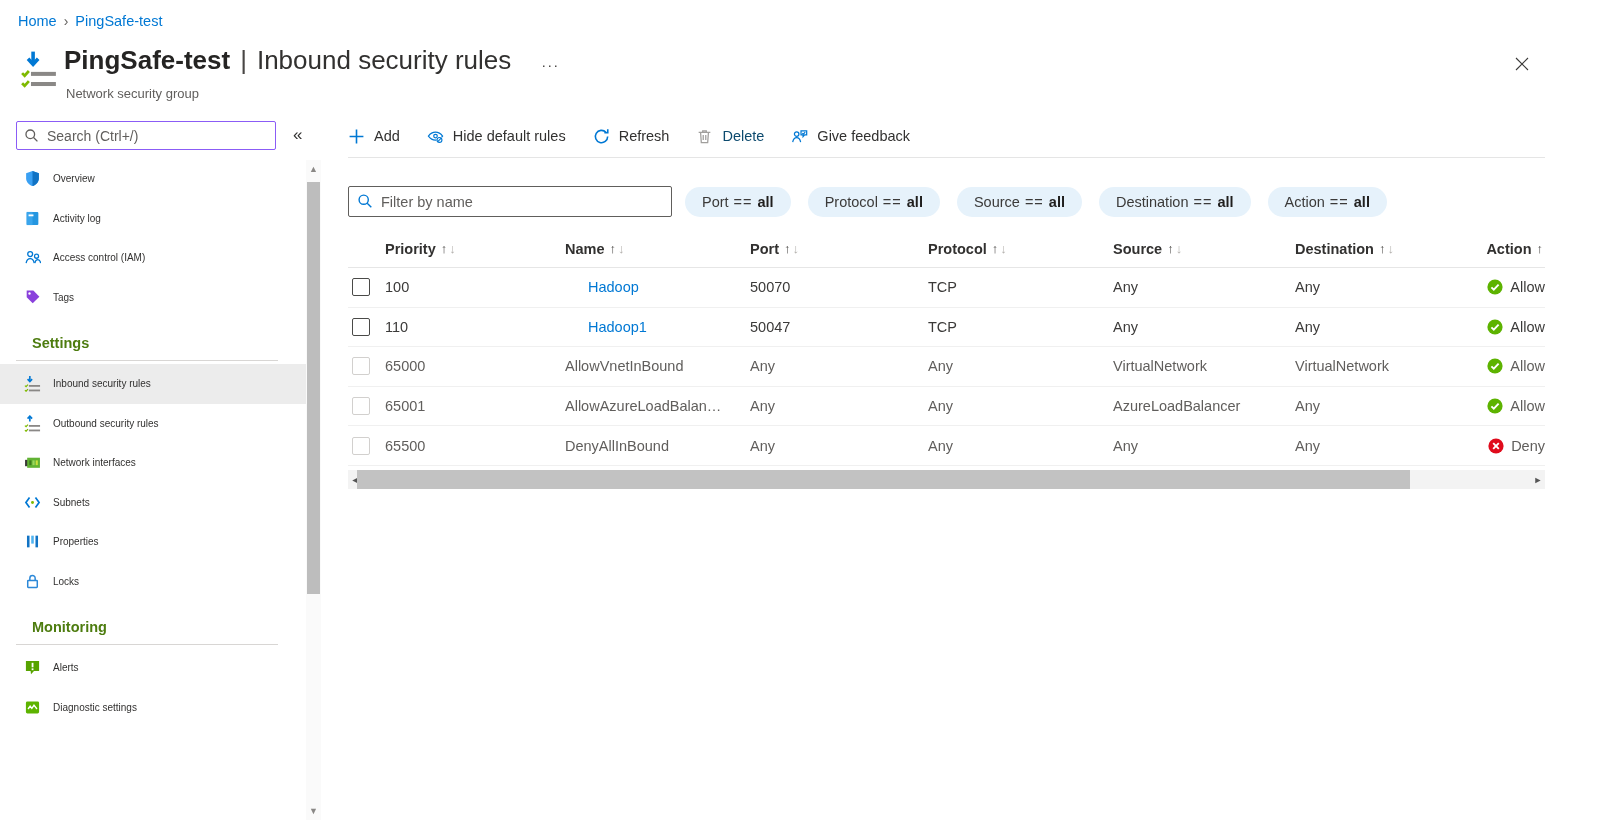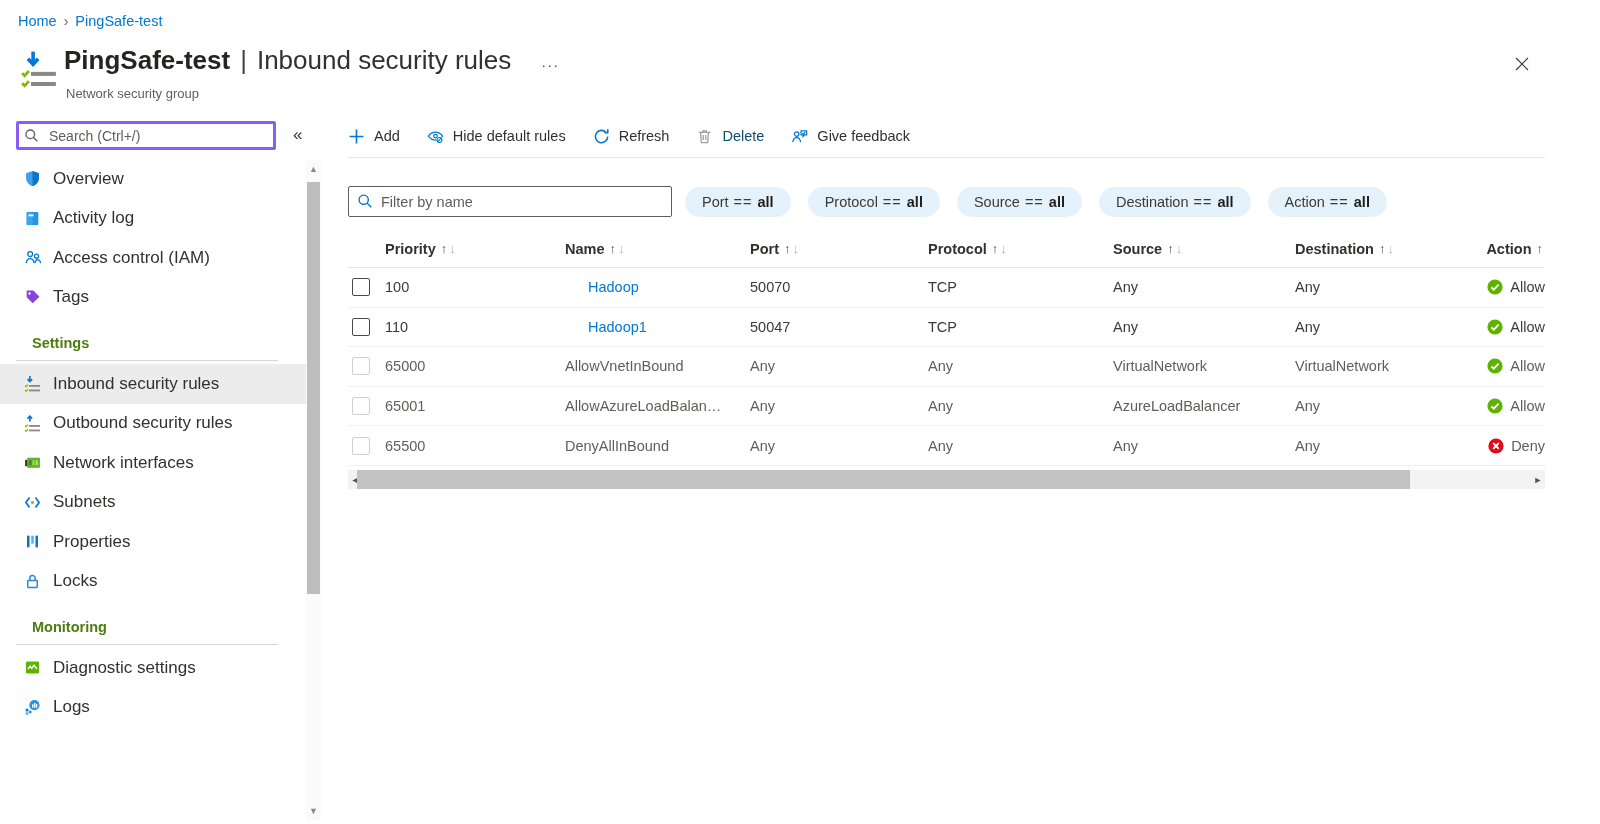--- a/index.html
+++ b/index.html
@@ -17,29 +17,29 @@
   .res-name { font-weight:700; color:#252423; }
   .title-sep { margin:0 10px; font-weight:300; color:#484644; }
   .page-part { font-weight:400; color:#323130; }
   .more-dots { margin-left:30px; font-size:15px; color:#484644; letter-spacing:1px; align-self:center; padding-top:8px; cursor:pointer; }
   .res-type { position:absolute; left:66px; top:86px; font-size:13px; color:#605e5c; }
   .close-btn { position:absolute; left:1508px; top:50px; width:28px; height:28px; cursor:pointer; display:flex; align-items:center; justify-content:center; }
 
   
   .sidebar { position:absolute; left:0; top:113px; bottom:0; width:324px; background:#fff; }
   .search-row { position:relative; height:46px; }
-  .side-search { position:absolute; left:16px; top:8px; width:260px; height:29px; border:3px solid #8b5cf6; border-radius:2px; padding:0 8px 0 30px; font-size:14px; color:#323130; outline:none; font-family:inherit; }
+  .side-search { position:absolute; left:16px; top:8px; width:260px; height:29px; border:1px solid #8b5cf6; border-radius:2px; padding:0 8px 0 30px; font-size:14px; color:#323130; outline:none; font-family:inherit; }
   .side-search::placeholder { color:#605e5c; }
   .side-search-icon { position:absolute; left:24px; top:15px; width:15px; height:15px; }
   .collapse-btn { position:absolute; left:288px; top:10px; font-size:17px; color:#323130; cursor:pointer; padding:2px 5px; }
   .nav { position:absolute; top:46px; left:0; width:306px; }
   .nav-item { height:39.5px; display:flex; align-items:center; padding-left:24px; cursor:pointer; }
   .nav-item.selected { background:#ececec; }
   .nav-icon { width:17px; height:17px; flex:0 0 17px; margin-right:12px; display:inline-flex; }
-  .nav-label { font-size:17px; color:#323130; white-space:nowrap; }
+  .nav-label { font-size:10px; color:#323130; white-space:nowrap; }
   .nav-heading { font-size:14.5px; font-weight:700; color:#4d7c0f; padding:18px 0 9px 32px; }
   .nav-divider { border-bottom:1px solid #d8d6d4; margin:0 28px 3px 16px; }
   .side-scroll { position:absolute; right:3px; top:47px; bottom:4px; width:15px; background:#fafafa; }
   .side-scroll .arr { position:absolute; left:0; width:100%; text-align:center; font-size:9px; color:#8a8886; cursor:pointer; }
   .side-thumb { position:absolute; left:1px; top:22px; width:13px; height:412px; background:#bdbdbd; cursor:pointer; }
 
   
   .main { position:absolute; left:348px; top:118px; width:1197px; }
   .toolbar { display:flex; align-items:center; height:36px; gap:27px; }
   .tb-btn { display:flex; align-items:center; gap:9px; font-size:14.5px; color:#323130; cursor:pointer; white-space:nowrap; }
@@ -228,39 +228,35 @@
             <path d="M5.5 7V4.9a2.5 2.5 0 015 0V7"></path>
           </svg>
         </span>
         <span class="nav-label">Locks</span>
       </div>
       <div class="nav-heading">Monitoring</div>
       <div class="nav-divider"></div>
       <div class="nav-item">
         <span class="nav-icon">
           <svg width="100%" height="100%" viewBox="0 0 16 16">
+            <path d="M1.8 1.8h12.4v9.4H9.4L6.6 14.4l-.4-3.2H1.8z" fill="#57a300"></path>
+            <rect x="7.2" y="3.6" width="1.7" height="4.2" fill="#fff"></rect>
+            <rect x="7.2" y="8.8" width="1.7" height="1.7" fill="#fff"></rect>
+          </svg>
+        </span>
+        <span class="nav-label">Alerts</span>
+      </div>
+      <div class="nav-item">
+        <span class="nav-icon">
+          <svg width="100%" height="100%" viewBox="0 0 16 16">
             <rect x="1.8" y="2.3" width="12.4" height="11.4" rx="1.4" fill="#5db300"></rect>
             <path d="M3.8 9.4l2-2.6 1.6 2 2-3 2.8 3.6" stroke="#fff" stroke-width="1.3" fill="none"></path>
           </svg>
         </span>
         <span class="nav-label">Diagnostic settings</span>
-      </div>
-      <div class="nav-item">
-        <span class="nav-icon">
-          <svg width="100%" height="100%" viewBox="0 0 16 16">
-            <circle cx="9.8" cy="5.8" r="4.8" fill="#2596e0"></circle>
-            <rect x="7.6" y="5" width="1.3" height="3.2" fill="#fff"></rect>
-            <rect x="9.4" y="3.8" width="1.3" height="4.4" fill="#fff"></rect>
-            <rect x="11.2" y="4.6" width="1.3" height="3.6" fill="#fff"></rect>
-            <rect x="1.6" y="9.2" width="2.5" height="2.5" fill="#1173c4"></rect>
-            <rect x="4.6" y="11" width="2.5" height="2.5" fill="#2596e0"></rect>
-            <rect x="1.6" y="12.4" width="2.5" height="2.5" fill="#4fb3f0"></rect>
-          </svg>
-        </span>
-        <span class="nav-label">Logs</span>
       </div>
     </div>
   <div class="side-scroll">
     <span class="arr" style="top:4px">▲</span>
     <div class="side-thumb"></div>
     <span class="arr" style="bottom:4px">▼</span>
   </div>
 </div>
 
 <div class="main">

